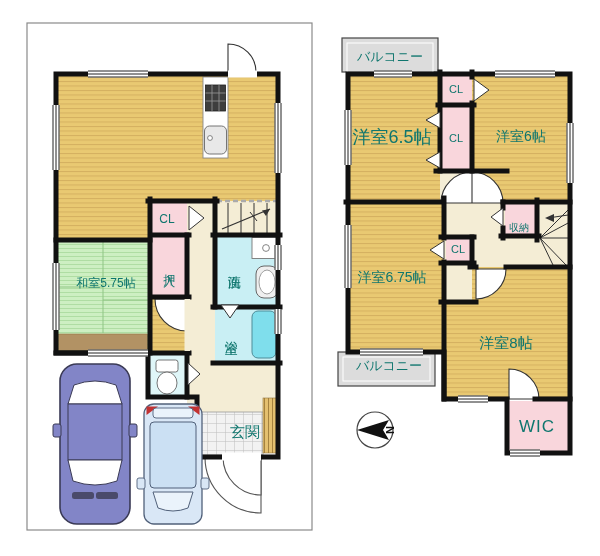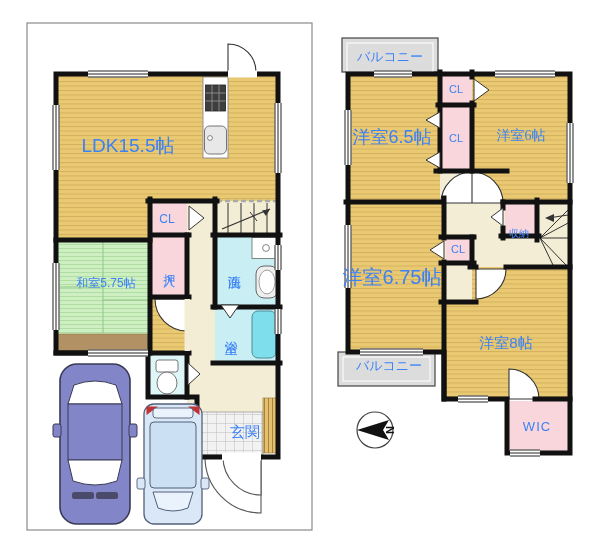--- a/index.html
+++ b/index.html
@@ -1,19 +1,19 @@
 <!DOCTYPE html>
 <html><head>
 <meta charset="utf-8">
 <style>
   html,body{margin:0;padding:0;background:#fff;}
   .stage{position:relative;width:600px;height:556px;background:#ffffff;overflow:hidden;
          font-family:"Liberation Sans","DejaVu Sans",sans-serif;}
   .stage svg{position:absolute;left:0;top:0;}
-  .lbl{position:absolute;transform:translate(-50%,-50%);color:#3b82f6;white-space:nowrap;
+  .lbl{position:absolute;transform:translate(-50%,-50%);color:#0f766e;white-space:nowrap;
        font-family:"Liberation Sans","DejaVu Sans",sans-serif;line-height:1.05;}
   .vert{writing-mode:vertical-rl;text-orientation:upright;letter-spacing:1px;}
 </style>
 </head>
 <body>
 
 <div class="stage">
 <svg width="600" height="556" viewBox="0 0 600 556">
   <defs>
     <pattern id="wood" width="6" height="4.5" patternUnits="userSpaceOnUse">
@@ -292,32 +292,31 @@
     </g>
   </g>
 
   <g>
     <circle cx="375" cy="430" r="18" fill="#fff" stroke="#444" stroke-width="1.2"></circle>
     <polygon points="357,430 389,420 383,430 389,440" fill="#111"></polygon>
     <text x="391" y="430" font-size="11" font-weight="bold" fill="#111" text-anchor="middle" dominant-baseline="middle" transform="rotate(-90 391 430)">N</text>
   </g>
 </svg>
 
-<div class="lbl" style="left:128px;top:146px;font-size:19px;">LDK15.5帖</div>
 <div class="lbl" style="left:106px;top:283px;font-size:12px;">和室5.75帖</div>
 <div class="lbl" style="left:167px;top:219px;font-size:12px;">CL</div>
 <div class="lbl vert" style="left:169px;top:265px;font-size:12px;">押入</div>
 <div class="lbl vert" style="left:234px;top:266px;font-size:13px;">洗面</div>
 <div class="lbl vert" style="left:231px;top:331px;font-size:13px;">浴室</div>
 <div class="lbl" style="left:245px;top:432px;font-size:15px;text-align:right;">玄関</div>
 
 <div class="lbl" style="left:390px;top:57px;font-size:13px;">バルコニー</div>
 <div class="lbl" style="left:392px;top:137px;font-size:18px;">洋室6.5帖</div>
 <div class="lbl" style="left:456px;top:90px;font-size:11px;">CL</div>
 <div class="lbl" style="left:456px;top:139px;font-size:11px;">CL</div>
-<div class="lbl" style="left:521px;top:136px;font-size:14px;font-family:Liberation Serif, serif;">洋室6帖</div>
-<div class="lbl" style="left:392px;top:277px;font-size:20px;">洋室6.75帖</div>
+<div class="lbl" style="left:521px;top:136px;font-size:14px;">洋室6帖</div>
+<div class="lbl" style="left:392px;top:277px;font-size:14px;">洋室6.75帖</div>
 <div class="lbl" style="left:458px;top:250px;font-size:11px;">CL</div>
-<div class="lbl" style="left:519px;top:234px;font-size:10px;">収納</div>
+<div class="lbl" style="left:519px;top:228px;font-size:10px;">収納</div>
 <div class="lbl" style="left:506px;top:335px;font-size:15px;margin-top:8px;">洋室8帖</div>
 <div class="lbl" style="left:389px;top:366px;font-size:13px;">バルコニー</div>
-<div class="lbl" style="left:537px;top:427px;font-size:13px;letter-spacing:1px;">WIC</div>
+<div class="lbl" style="left:537px;top:427px;font-size:17px;letter-spacing:1px;">WIC</div>
 </div>
 
 </body></html>

